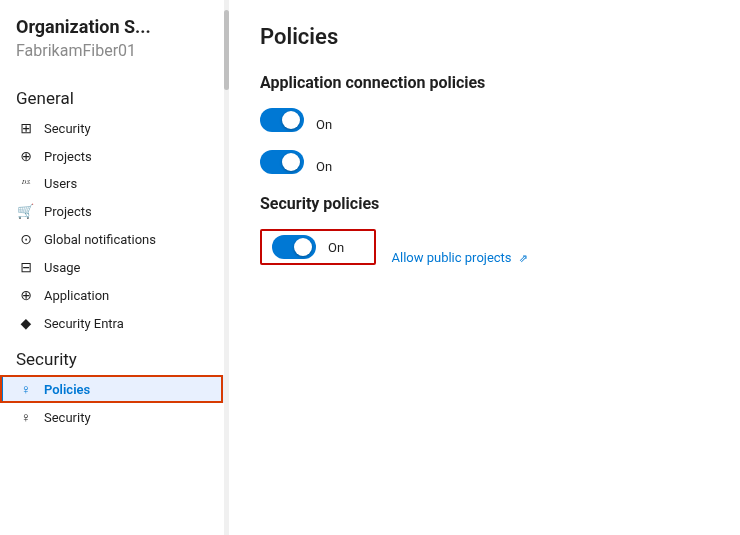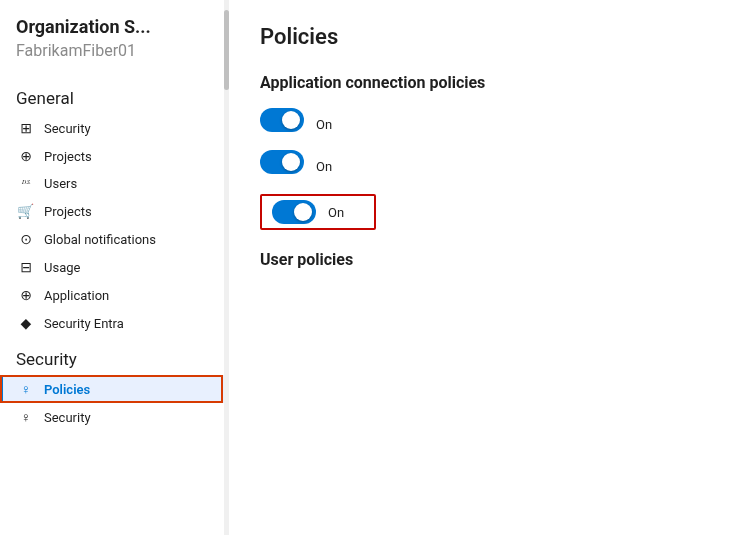--- a/index.html
+++ b/index.html
@@ -247,29 +247,32 @@
   <div class="policy-row">
     <div class="toggle">
       <div class="toggle-track">
         <div class="toggle-thumb"></div>
       </div>
     </div>
     <span class="policy-status">On</span>
   </div>
 
   <div class="section-divider"></div>
+  <div class="section-title">Security policies</div>
 
   <div class="policy-row">
     <div class="highlight-box">
       <div class="toggle">
         <div class="toggle-track">
           <div class="toggle-thumb"></div>
         </div>
       </div>
       <span class="policy-status">On</span>
     </div>
     <span style="margin-right:12px;">&nbsp;</span>
+    <a href="#" class="policy-link">
+      Allow public projects <span class="link-icon">⇗</span>
+    </a>
   </div>
 
   <div class="section-divider"></div>
-  <div class="section-title">User policies</div>
 
 </div>
 
 </body></html>

